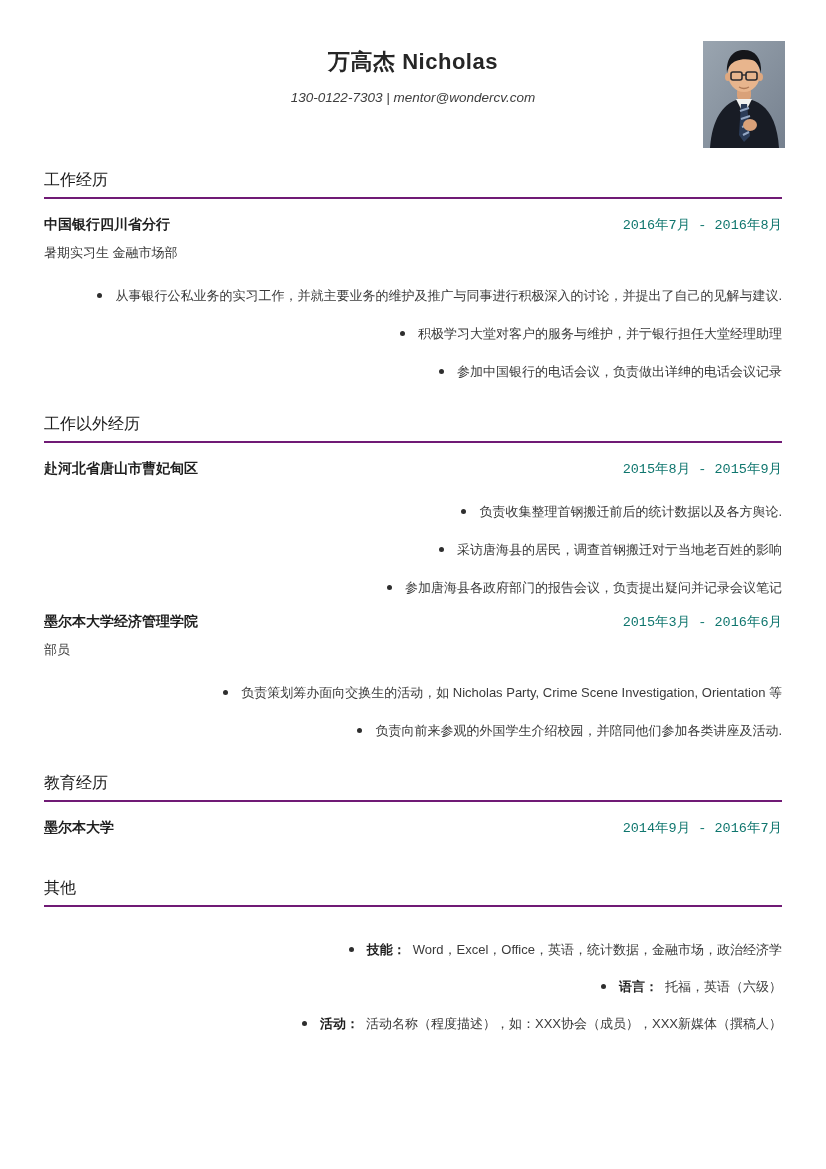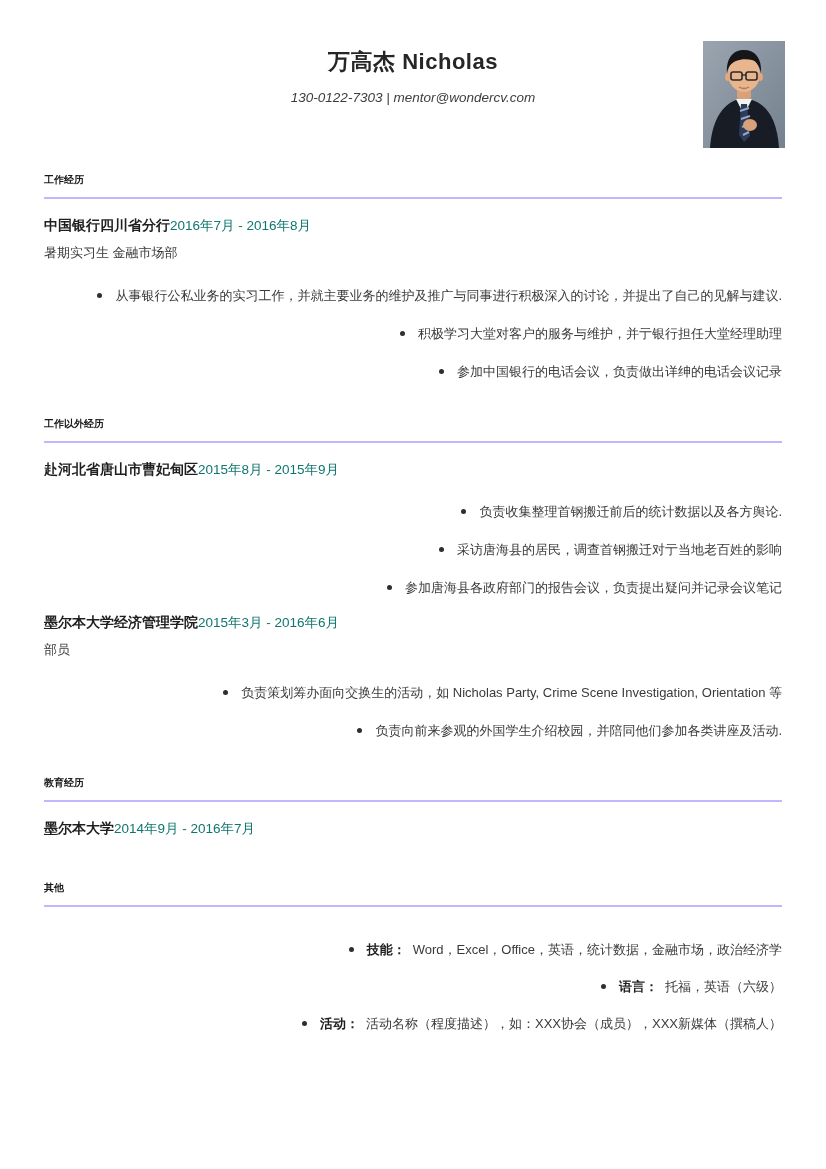--- a/index.html
+++ b/index.html
@@ -27,28 +27,29 @@
     width: 82px; height: 107px; overflow: hidden;
   }
   .photo svg { display: block; }
 
   
   .content { padding: 0 44px; }
   .sec { margin-top: 33px; }
   .sec.first { margin-top: 63px; }
   .sec.last { margin-top: 40px; }
   .sec-title {
-    font-size: 10px; line-height: 20px; font-weight: 700; color: #1a1a1a;
-    border-bottom: 2px solid #c4b5fd; padding-bottom: 7px;
+    font-size: 16px; line-height: 20px; font-weight: 400; color: #1a1a1a;
+    border-bottom: 2px solid #701a75; padding-bottom: 7px;
   }
   .entry { margin-top: 17px; }
   .entry.follow { margin-top: 16px; }
   .entry-head {
-    display: flex; align-items: baseline;
+    display: flex; justify-content: space-between; align-items: baseline;
     line-height: 19px;
+    font-family: Liberation Mono, monospace;
   }
   .org { font-size: 14px; font-weight: 700; color: #1f1f1f; }
   .date { font-size: 13.5px; color: #0f766e; white-space: nowrap; }
   .subtitle { margin-top: 9px; font-size: 13px; line-height: 18px; color: #3a3a3a; }
 
   .bullets { margin-top: 25px; }
   .bullets.tight { margin-top: 24px; }
   .bullets.other-list { margin-top: 34px; }
   .bullet { display: flex; align-items: flex-start; font-size: 13px; line-height: 18px; color: #3a3a3a; justify-content: flex-end; }
   .bullet + .bullet { margin-top: 20px; }

